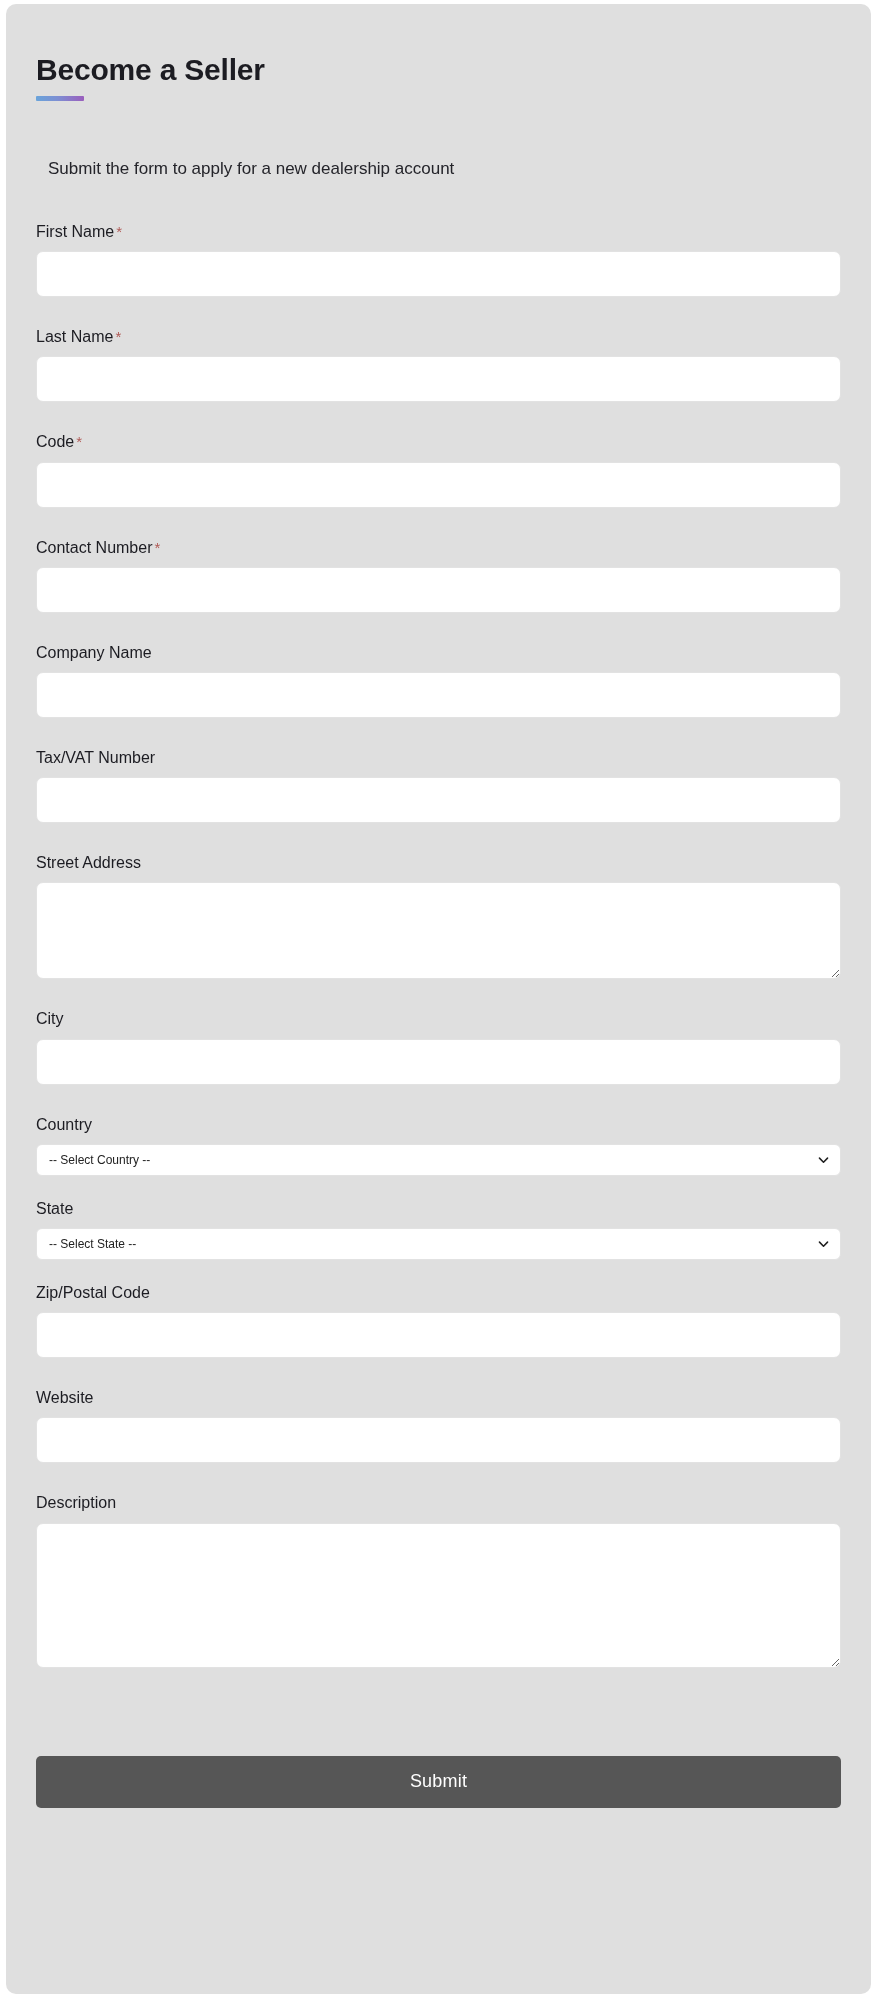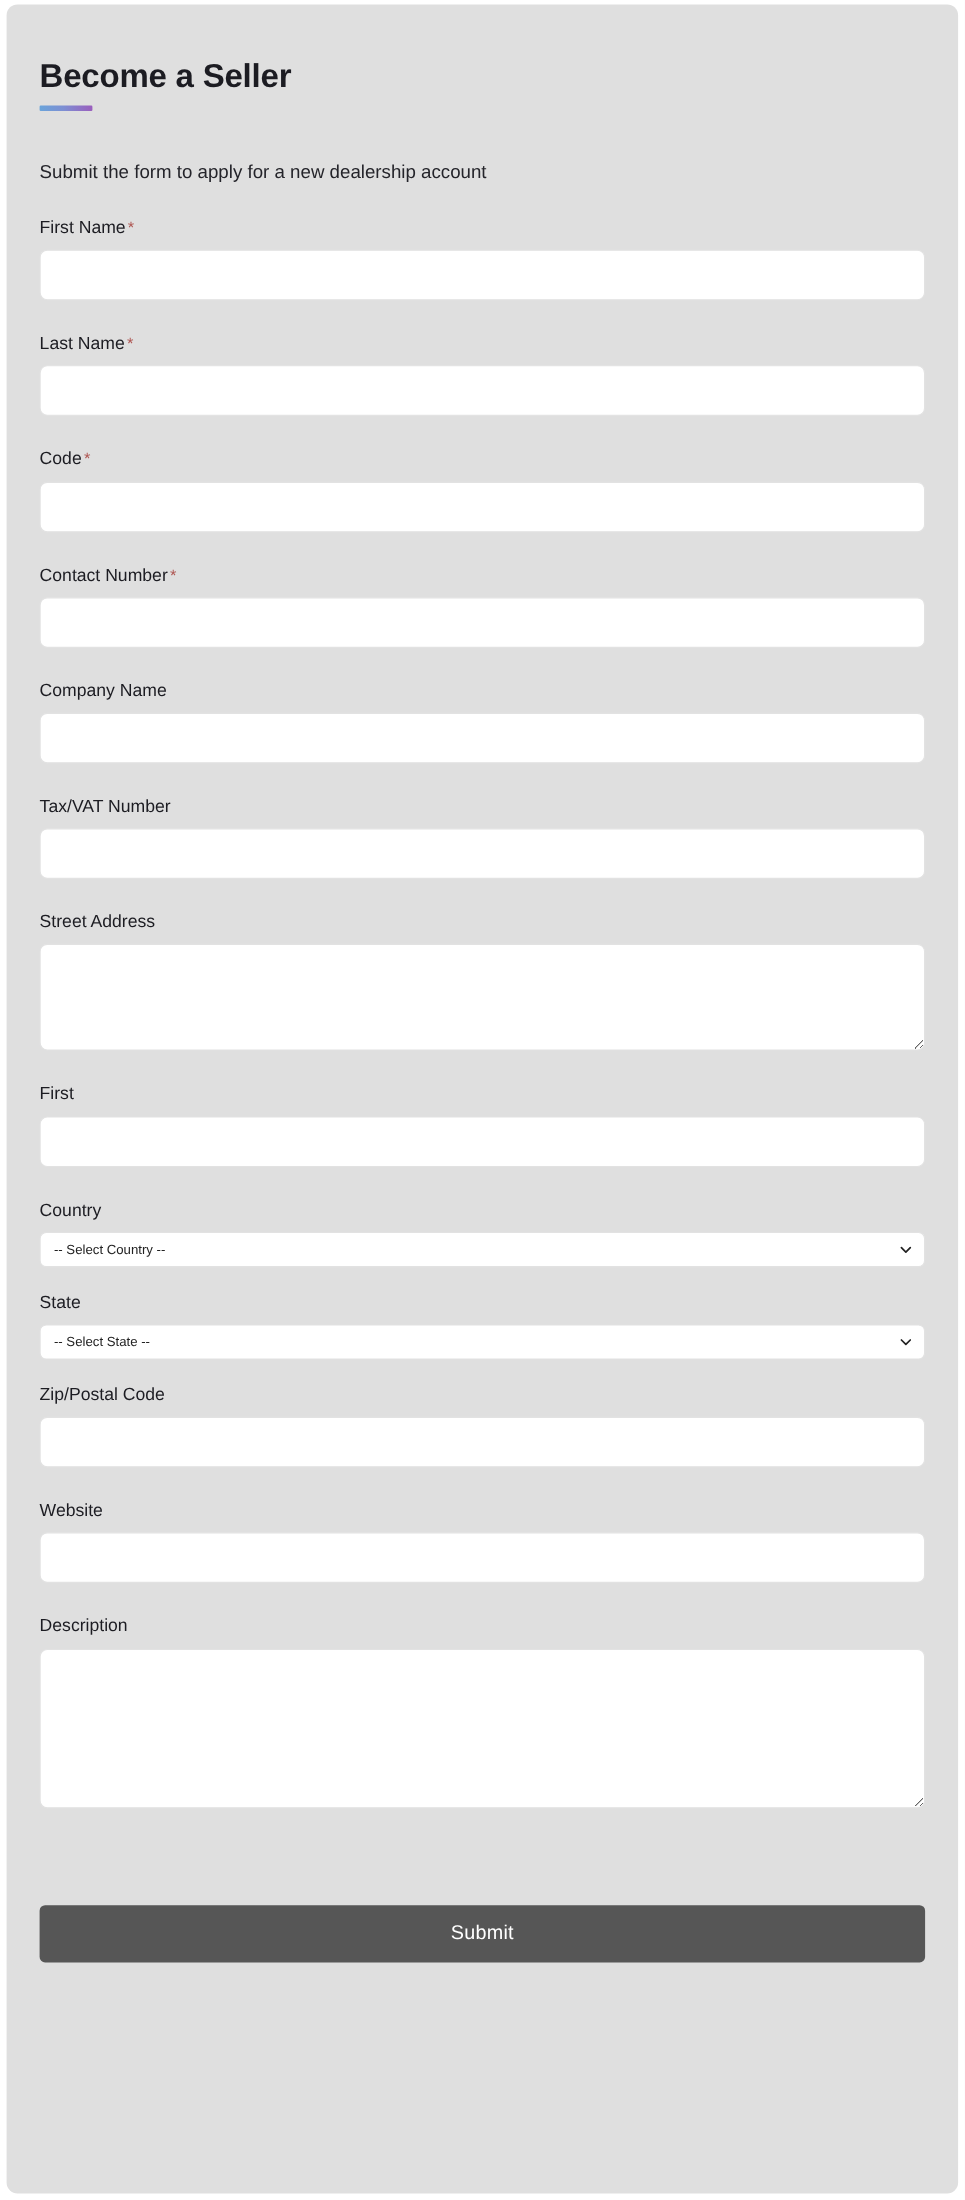--- a/index.html
+++ b/index.html
@@ -50,21 +50,21 @@
     line-height: 1.1;
   }
   .title-underline {
     margin-top: 10px;
     width: 48px;
     height: 5px;
     border-radius: 1px;
     background: linear-gradient(90deg, #6aa4da 0%, #7d8fd3 45%, #9a5ebd 100%);
   }
   .page-subtitle {
-    margin: 0;
+    margin: 12px;
     padding-top: 45px;
     font-size: 17px;
     color: #24242a;
     line-height: 1.3;
   }
 
   
   .form {
     padding-top: 30px;
   }
@@ -211,21 +211,21 @@
           <label class="field-label">Tax/VAT Number</label>
           <input class="text-input" type="text" value="" style="">
         </div>
 
         <div class="field">
           <label class="field-label">Street Address</label>
           <textarea class="textarea-input textarea-address" placeholder="" style=""></textarea>
         </div>
 
         <div class="field">
-          <label class="field-label">First</label>
+          <label class="field-label">City</label>
           <input class="text-input" type="text" value="" style="">
         </div>
 
         <div class="field">
           <label class="field-label">Country</label>
           <div class="select-wrap">
             <select class="select-input">
               <option>-- Select Country --</option>
             </select>
             <span class="select-chevron">

